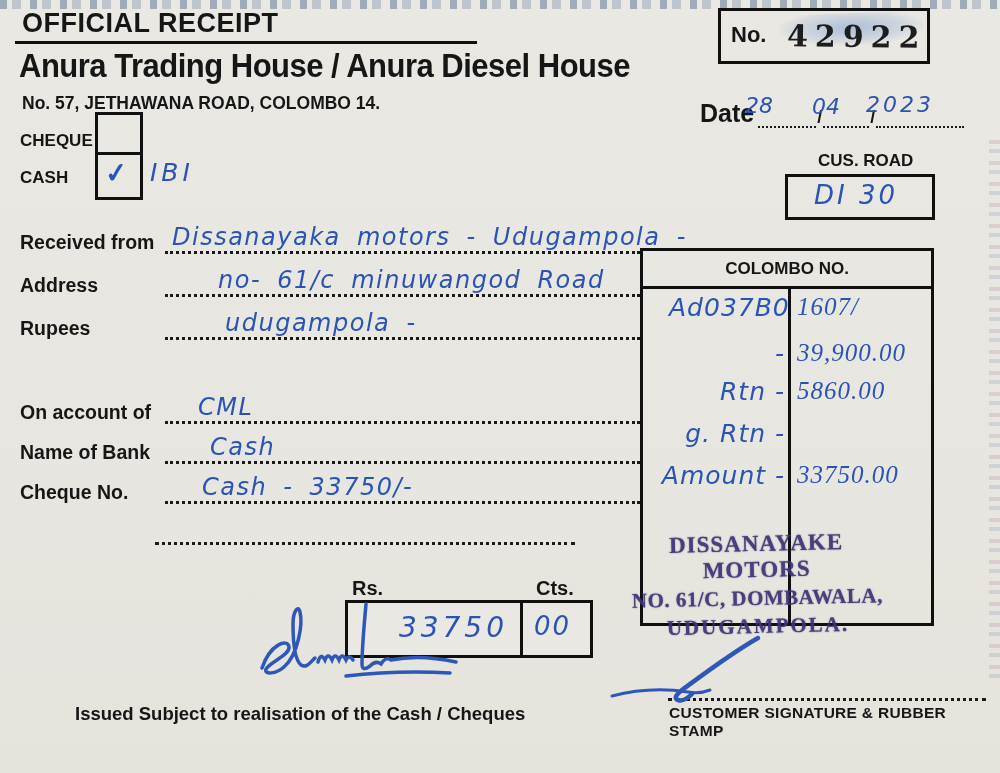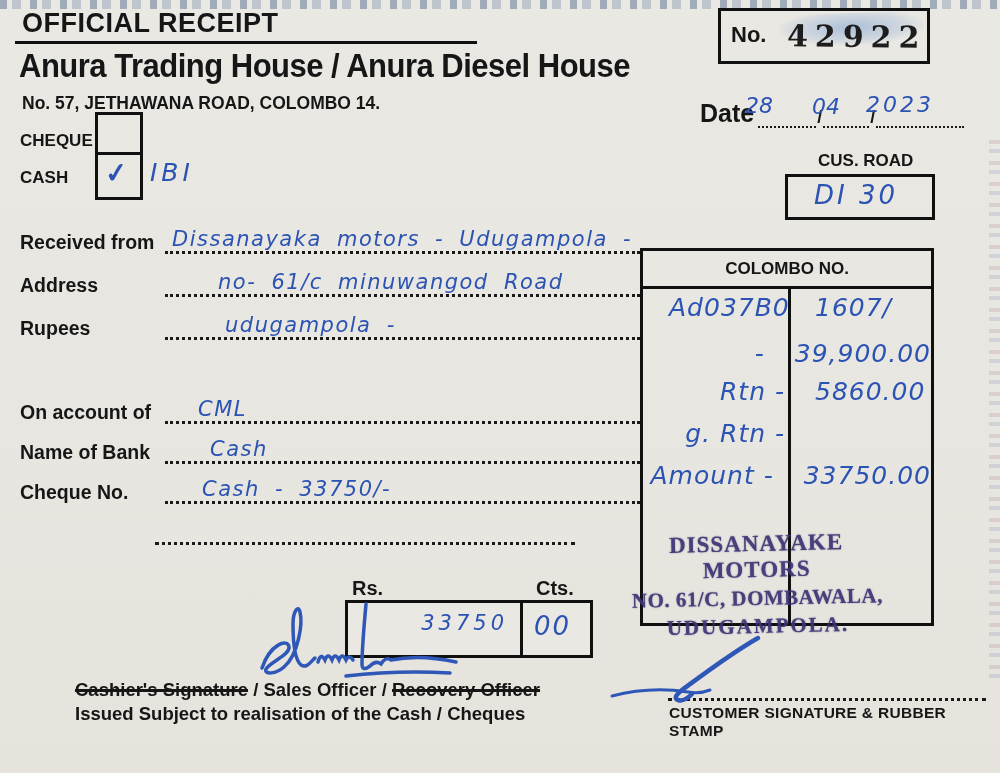--- a/index.html
+++ b/index.html
@@ -51,49 +51,49 @@
 
   
   .cus-label { left:818px; top:151px; font-size:17px; font-weight:bold; }
   .cus-box { left:785px; top:174px; width:144px; height:40px; border:3px solid #101010; }
   .cus-value { position:absolute; left:26px; top:3px; font-size:26px; letter-spacing:3px; }
 
   
   .field { position:absolute; left:20px; width:620px; height:36px; }
   .flabel { position:absolute; left:0; bottom:4px; font-size:19.5px; font-weight:bold; white-space:nowrap; }
   .fline { position:absolute; left:145px; right:0; bottom:4px; border-bottom:3px dotted #1a1a1a; }
-  .fhand { position:absolute; bottom:7px; font-size:21px; letter-spacing:1.5px; word-spacing:7px; }
+  .fhand { position:absolute; bottom:7px; font-size:24px; letter-spacing:1.5px; word-spacing:7px; }
 
   .spacer-line { left:155px; top:524px; width:420px; height:18px; border-bottom:3px dotted #1a1a1a; }
 
   
   .inv-box { left:640px; top:248px; width:288px; height:372px; border:3px solid #101010; }
   .inv-header { position:absolute; left:0; right:0; top:0; height:35px; border-bottom:3px solid #101010;
     text-align:center; font-size:17px; font-weight:bold; line-height:35px; }
   .inv-divider { position:absolute; left:145px; top:38px; bottom:0; width:3px; background:#101010; }
   .inv-row { position:absolute; left:0; width:100%; display:flex; }
   .inv-left { width:145px; text-align:right; padding-right:3px; box-sizing:border-box; }
   .inv-row.first .inv-left { text-align:left; padding-left:26px; }
-  .inv-right { flex:1; padding-left:27px; }
+  .inv-right { flex:1; padding-left:9px;font-family:Liberation Serif, serif; }
   .inv-row .hw { font-size:25px; letter-spacing:1px; }
 
   
   .stamp { left:620px; top:531px; width:274px; text-align:center; color:#3c3374;
     font-family:"Liberation Serif", serif; font-weight:bold; transform:rotate(-1.3deg);
     opacity:.93; text-shadow:0 0 1.5px rgba(60,51,116,.8); z-index:5; }
   .stamp-l1 { font-size:23px; letter-spacing:1px; }
   .stamp-l2 { font-size:21px; letter-spacing:.5px; margin-top:3px; }
   .stamp-l3 { font-size:21px; letter-spacing:2px; margin-top:3px; }
 
   
   .rs-label { left:352px; top:577px; font-size:20px; font-weight:bold; }
   .cts-label { left:536px; top:577px; font-size:20px; font-weight:bold; }
   .amt-box { left:345px; top:600px; width:242px; height:52px; border:3px solid #101010; background:rgba(240,238,233,.4); }
   .amt-divider { position:absolute; left:172px; top:0; bottom:0; width:3px; background:#101010; }
-  .amt-rs { position:absolute; right:82px; top:8px; font-size:21px; letter-spacing:4px; }
+  .amt-rs { position:absolute; right:82px; top:8px; font-size:28px; letter-spacing:4px; }
   .amt-cts { position:absolute; left:186px; top:8px; font-size:26px; letter-spacing:2px; }
 
   .ink { position:absolute; z-index:6; }
 
   
   .officers { left:75px; top:679px; font-size:18.5px; font-weight:bold; white-space:nowrap; }
   .struck { text-decoration:line-through; text-decoration-thickness:2.5px; }
   .subject { left:75px; top:703px; font-size:18.5px; font-weight:bold; }
   .cust-line { left:668px; top:682px; width:318px; height:16px; border-bottom:3px dotted #1a1a1a; }
   .cust-label { left:669px; top:704px; font-size:15.5px; font-weight:bold; letter-spacing:.3px; }
@@ -222,20 +222,17 @@
     </g>
   </svg>
 
   <svg class="ink" style="left:608px; top:632px" width="165" height="75" viewBox="0 0 165 75">
     <g fill="none" stroke="#2e57b8" stroke-linecap="round">
       <path d="M150 6 C 122 22 96 42 74 58 Q 64 66 70 68 Q 76 70 84 62" stroke-width="4.5"></path>
       <path d="M4 64 Q 42 54 80 60 Q 92 62 102 58" stroke-width="3"></path>
     </g>
   </svg>
 
-  <div class="abs officers">
-    <span class="struck">Cashier's Signature</span><span> / Sales Officer / </span><span class="struck">Recovery Officer</span>
-  </div>
   <div class="abs subject">Issued Subject to realisation of the Cash / Cheques</div>
 
   <div class="abs cust-line"></div>
   <div class="abs cust-label">CUSTOMER SIGNATURE &amp; RUBBER STAMP</div>
 </div>
 
 </body></html>

